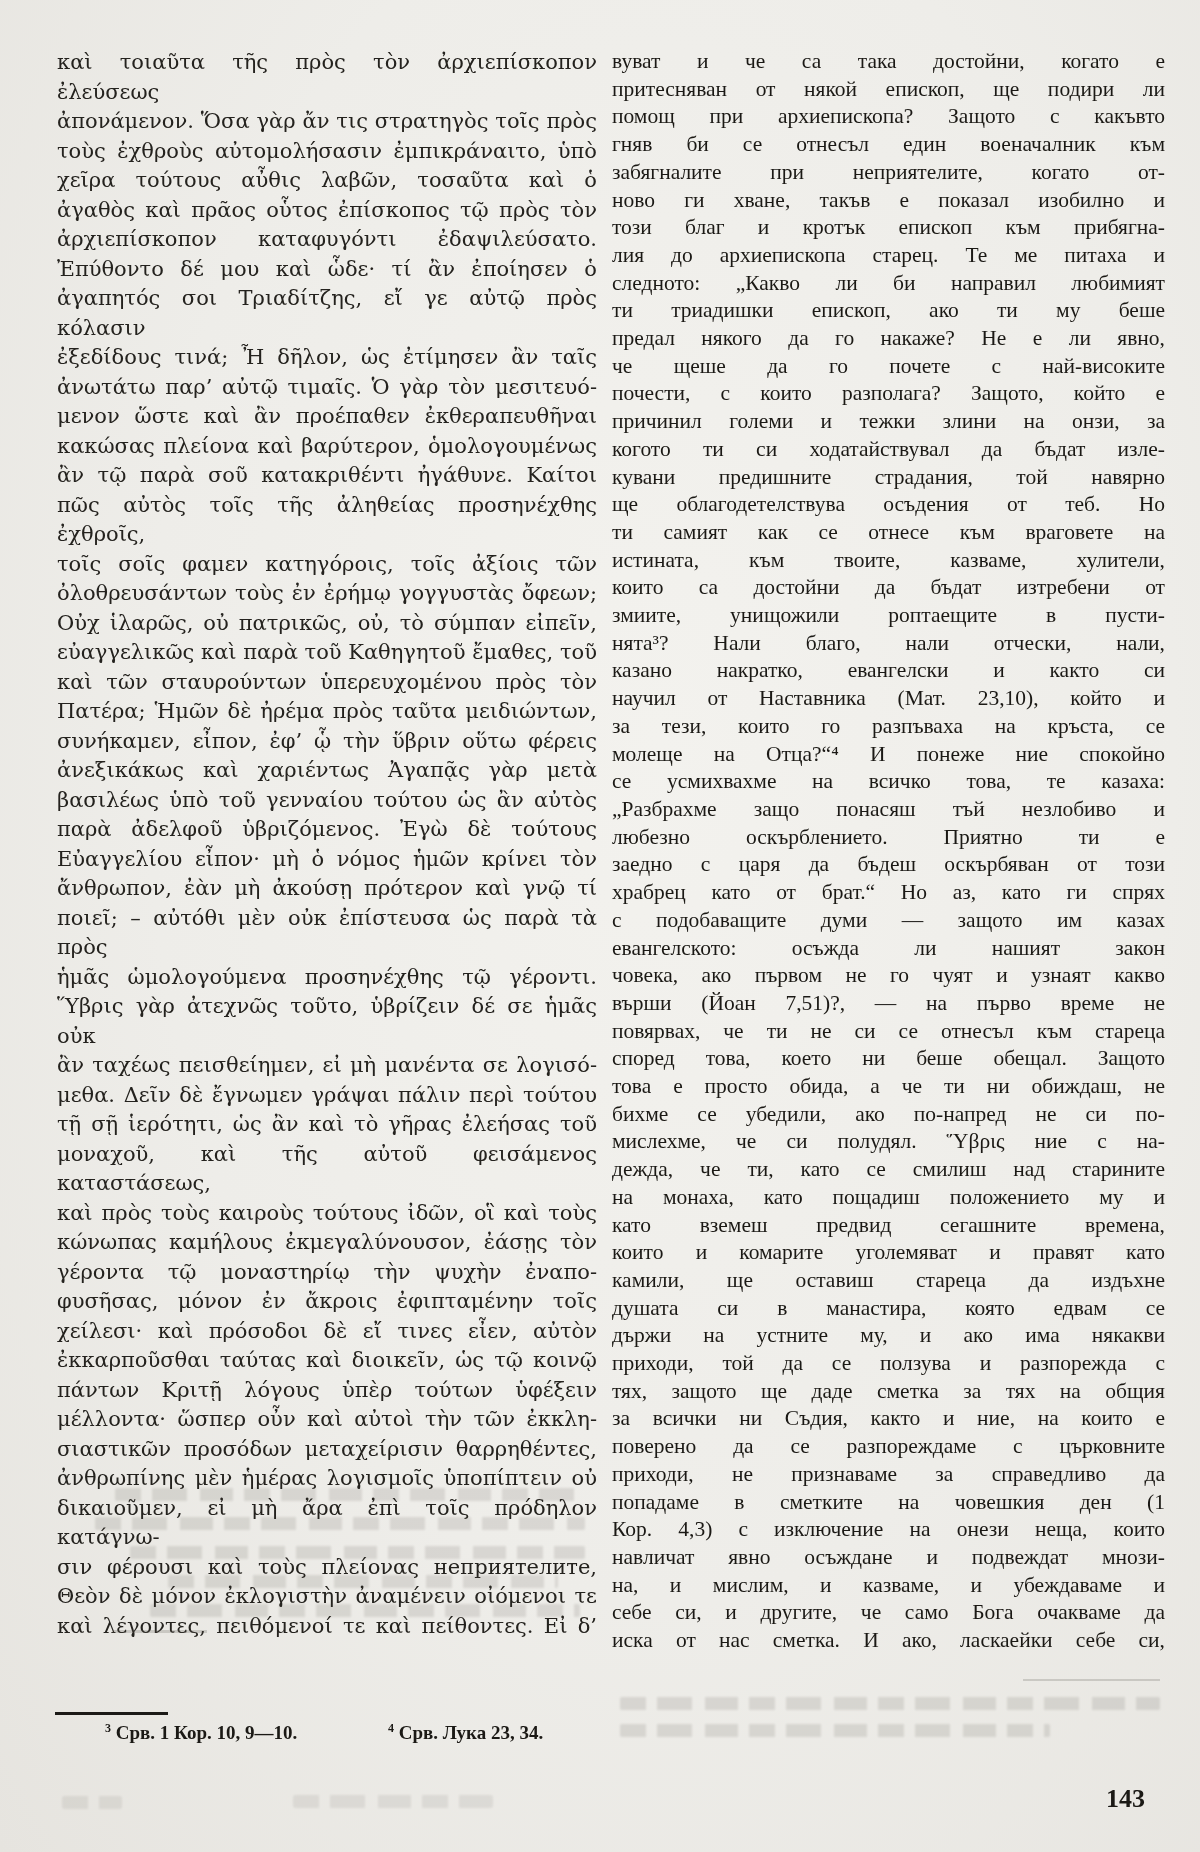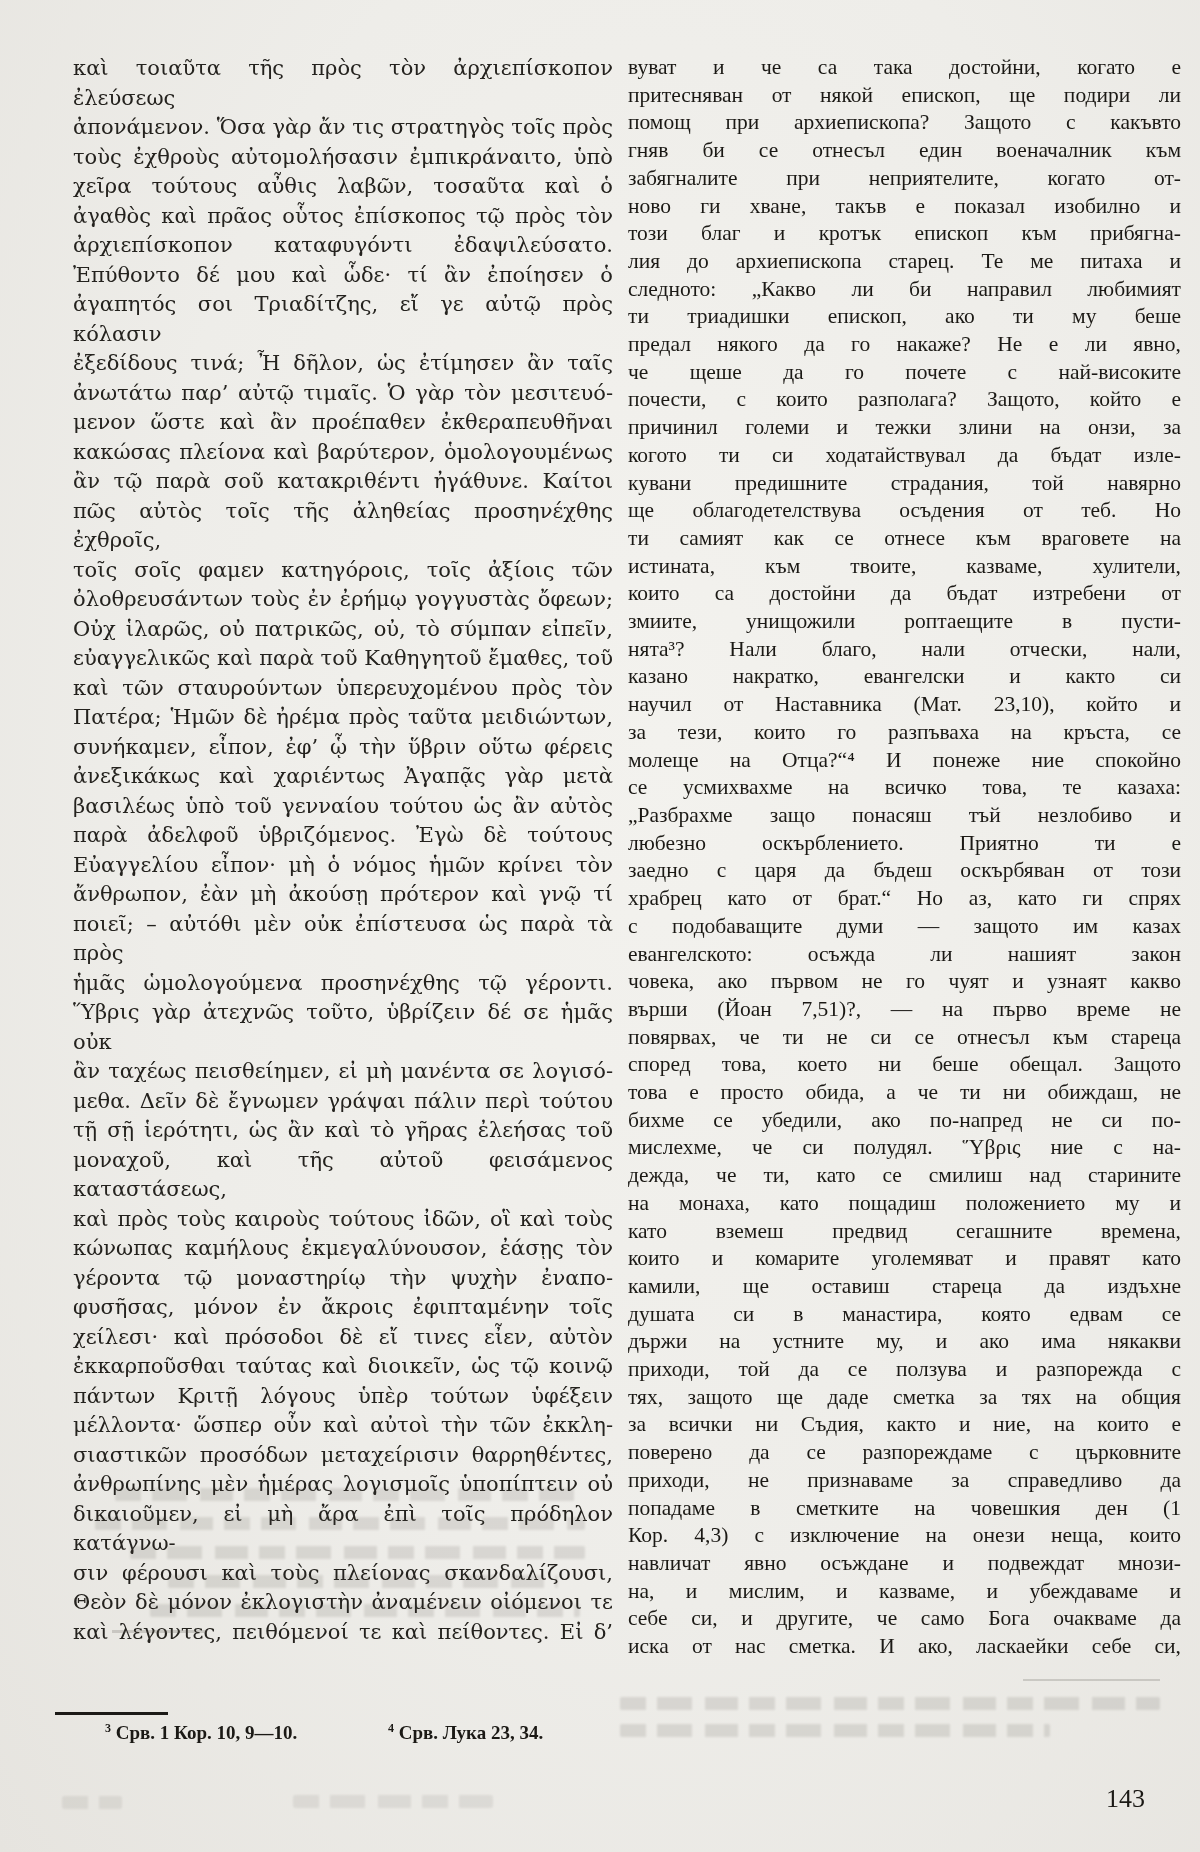--- a/index.html
+++ b/index.html
@@ -6,21 +6,21 @@
   body{
     width:1200px;height:1852px;
     background:#dcdad6;
     font-family:"DejaVu Serif", serif;
   }
   .page{
     position:relative;width:1200px;height:1852px;overflow:hidden;
     background:radial-gradient(ellipse at 55% 40%, #f3f2ee 0%, #eeede9 55%, #e6e4df 100%);
     color:#201e1b;
   }
-  .col{position:absolute;top:54px;margin-left:16px;}
+  .col{position:absolute;top:48px;}
   .col-left{
     left:57px;width:540px;
     font-family:"DejaVu Serif", serif;
     font-size:21px;line-height:29.5px;
     color:#24221e;
   }
   .col-right{
     left:612px;width:553px;
     font-family:"Liberation Serif", serif;
     font-weight:normal;
@@ -40,21 +40,21 @@
   .footnote{
     position:absolute;top:1722px;
     font-family:"Liberation Serif", serif;font-weight:bold;
     font-size:19px;color:#1b1915;white-space:nowrap;
   }
   .footnote sup{font-size:12px;vertical-align:super;line-height:0;}
   .footnote-1{left:105px;}
   .footnote-2{left:388px;}
   .page-number{
     position:absolute;left:1106px;top:1784px;
-    font-family:"Liberation Serif", serif;font-weight:normal;
+    font-family:"Liberation Serif", serif;font-weight:bold;
     font-size:26px;color:#1b1915;
   }
   
   .bleed{
     position:absolute;height:13px;opacity:.13;filter:blur(1.3px);
     background:repeating-linear-gradient(90deg,#4a463f 0 26px,transparent 26px 37px,#4a463f 37px 72px,transparent 72px 85px,#4a463f 85px 118px,transparent 118px 129px);
     border-radius:2px;
   }
   .bleed-line{
     position:absolute;opacity:.22;filter:blur(.6px);background:#5a564f;
@@ -103,21 +103,21 @@
       <div class="text-line">κώνωπας καμήλους ἐκμεγαλύνουσον, ἐάσῃς τὸν</div>
       <div class="text-line">γέροντα τῷ μοναστηρίῳ τὴν ψυχὴν ἐναπο-</div>
       <div class="text-line">φυσῆσας, μόνον ἐν ἄκροις ἐφιπταμένην τοῖς</div>
       <div class="text-line">χείλεσι· καὶ πρόσοδοι δὲ εἴ τινες εἶεν, αὐτὸν</div>
       <div class="text-line">ἐκκαρποῦσθαι ταύτας καὶ διοικεῖν, ὡς τῷ κοινῷ</div>
       <div class="text-line">πάντων Κριτῇ λόγους ὑπὲρ τούτων ὑφέξειν</div>
       <div class="text-line">μέλλοντα· ὥσπερ οὖν καὶ αὐτοὶ τὴν τῶν ἐκκλη-</div>
       <div class="text-line">σιαστικῶν προσόδων μεταχείρισιν θαρρηθέντες,</div>
       <div class="text-line">ἀνθρωπίνης μὲν ἡμέρας λογισμοῖς ὑποπίπτειν οὐ</div>
       <div class="text-line">δικαιοῦμεν, εἰ μὴ ἄρα ἐπὶ τοῖς πρόδηλον κατάγνω-</div>
-      <div class="text-line">σιν φέρουσι καὶ τοὺς πλείονας σκανδαλίζουσι,</div>
+      <div class="text-line">σιν φέρουσι καὶ τοὺς πλείονας неприятелите,</div>
       <div class="text-line">Θεὸν δὲ μόνον ἐκλογιστὴν ἀναμένειν οἰόμενοι τε</div>
       <div class="text-line">καὶ λέγοντες, πειθόμενοί τε καὶ πείθοντες. Εἰ δ’</div>
     </div>
 
   <div class="col col-right" lang="bg">
       <div class="text-line">вуват и че са така достойни, когато е</div>
       <div class="text-line">притесняван от някой епископ, ще подири ли</div>
       <div class="text-line">помощ при архиепископа? Защото с какъвто</div>
       <div class="text-line">гняв би се отнесъл един военачалник към</div>
       <div class="text-line">забягналите при неприятелите, когато от-</div>

